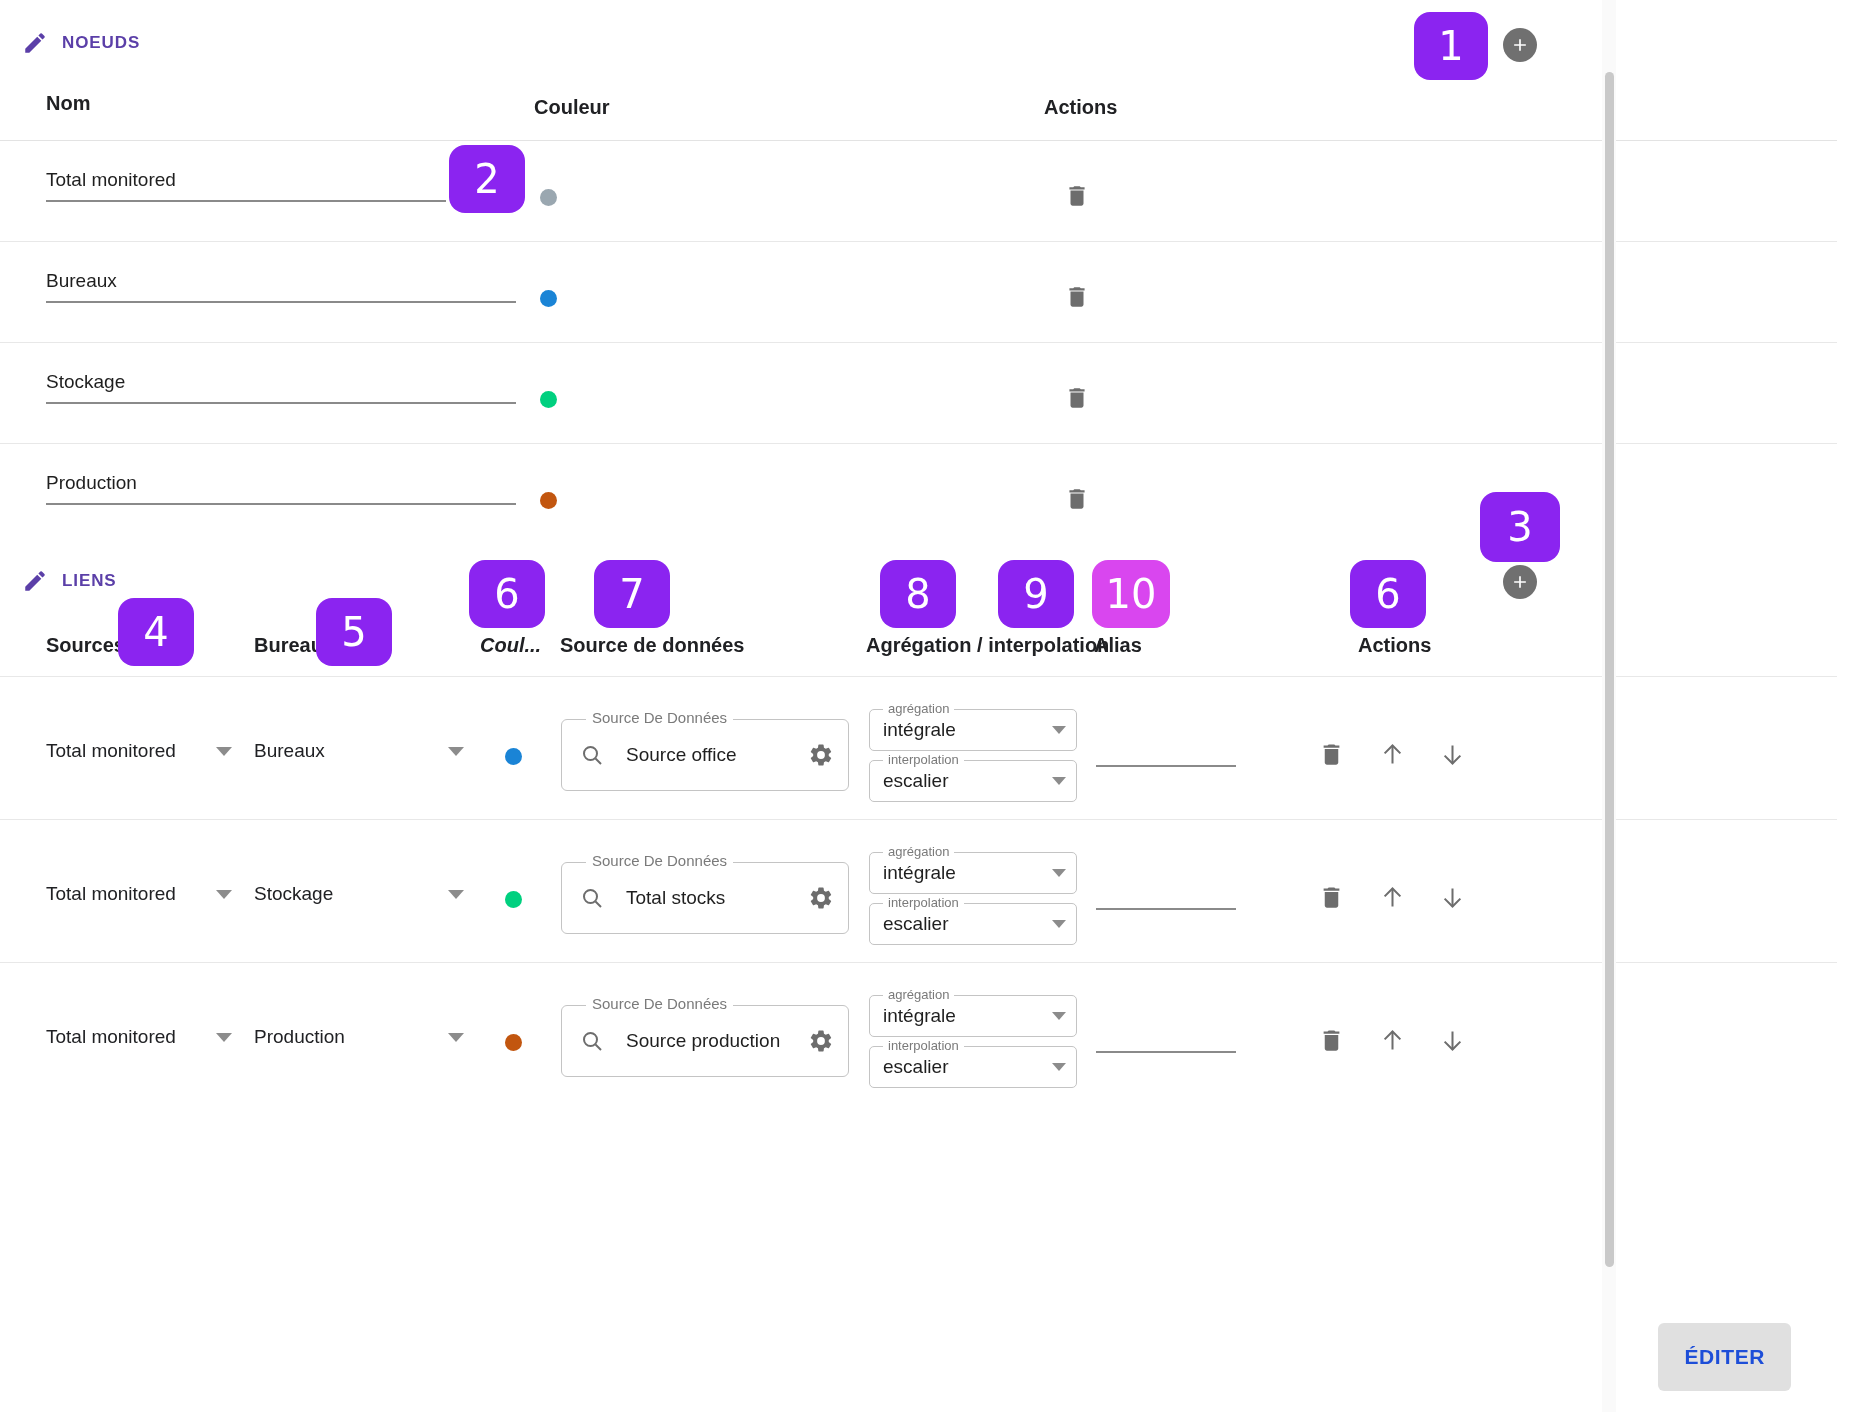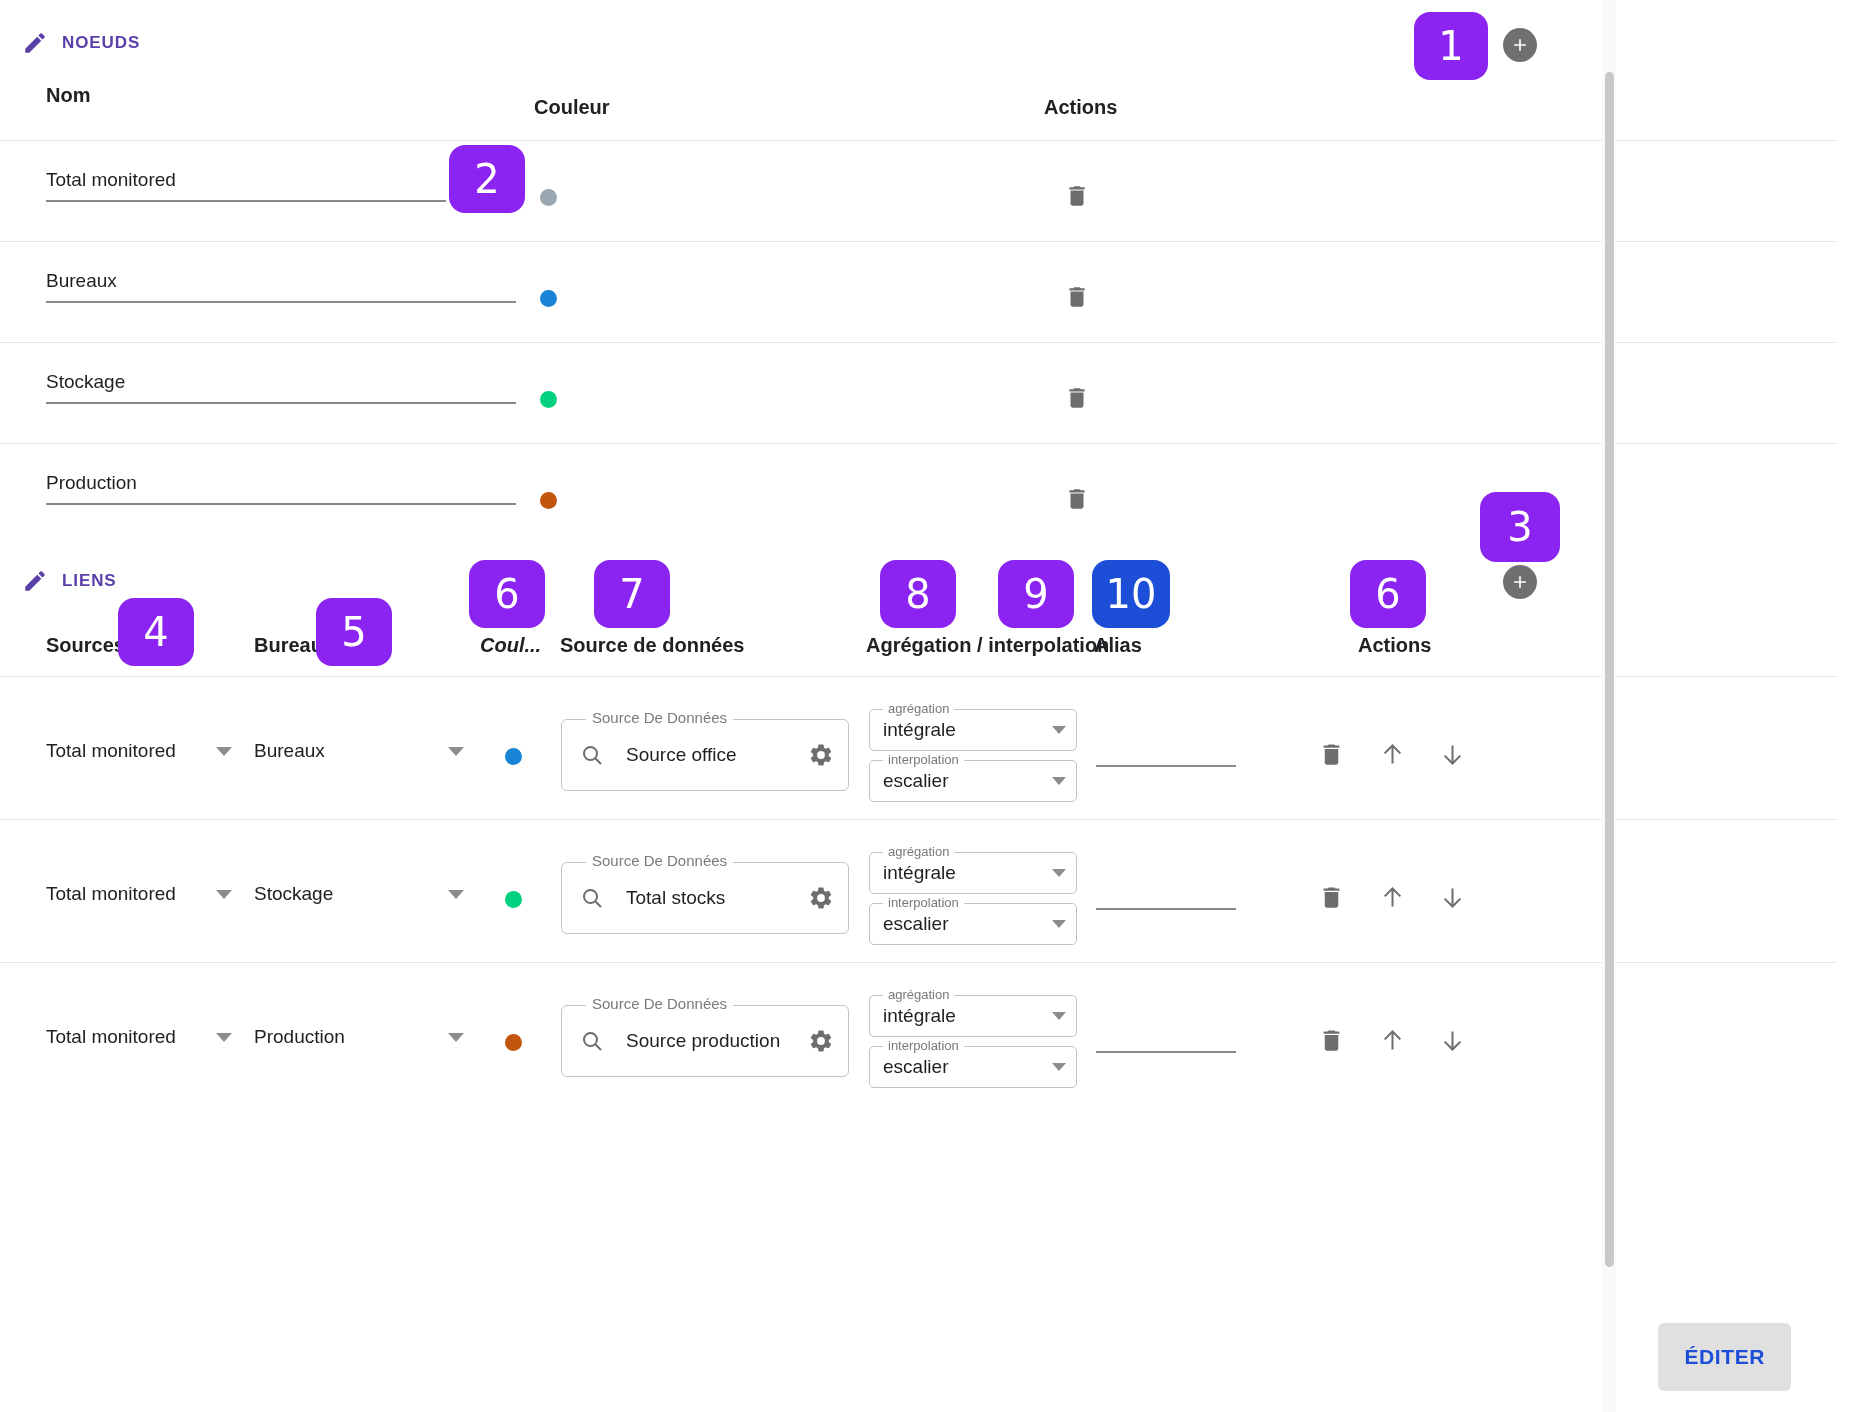--- a/index.html
+++ b/index.html
@@ -220,21 +220,21 @@
     </span>
     <span class="section-title">NOEUDS</span>
   </div>
 
   <button class="add-btn" style="left:1503px; top:28px;">
     <svg viewBox="0 0 24 24" fill="#ffffff">
       <path d="M19 13h-6v6h-2v-6H5v-2h6V5h2v6h6v2z"></path>
     </svg>
   </button>
 
-  <div class="col-head" style="left:46px; top:84px;">Nom</div>
+  <div class="col-head" style="left:46px; top:92px;">Nom</div>
   <div class="col-head" style="left:534px; top:96px;">Couleur</div>
   <div class="col-head" style="left:1044px; top:96px;">Actions</div>
 
   <div class="nodes-table">
 
     <div class="node-row">
       <div class="node-name-wrap">
         <input class="node-name-input narrow" value="Total monitored" style="">
       </div>
       <span class="color-dot" style="left: 540px; top: 48px; background: rgb(154, 167, 176);"></span>
@@ -486,17 +486,17 @@
   <div id="badge-layer">
       <div class="badge" style="left: 1414px; top: 12px; width: 74px; height: 68px; background: rgb(139, 36, 240);">1</div>
       <div class="badge" style="left: 449px; top: 145px; width: 76px; height: 68px; background: rgb(139, 36, 240);">2</div>
       <div class="badge" style="left: 1480px; top: 492px; width: 80px; height: 70px; background: rgb(139, 36, 240);">3</div>
       <div class="badge" style="left: 118px; top: 598px; width: 76px; height: 68px; background: rgb(139, 36, 240);">4</div>
       <div class="badge" style="left: 316px; top: 598px; width: 76px; height: 68px; background: rgb(139, 36, 240);">5</div>
       <div class="badge" style="left: 469px; top: 560px; width: 76px; height: 68px; background: rgb(139, 36, 240);">6</div>
       <div class="badge" style="left: 594px; top: 560px; width: 76px; height: 68px; background: rgb(139, 36, 240);">7</div>
       <div class="badge" style="left: 880px; top: 560px; width: 76px; height: 68px; background: rgb(139, 36, 240);">8</div>
       <div class="badge" style="left: 998px; top: 560px; width: 76px; height: 68px; background: rgb(139, 36, 240);">9</div>
-      <div class="badge" style="left: 1092px; top: 560px; width: 78px; height: 68px; background: #1d4ed8;">10</div>
+      <div class="badge" style="left: 1092px; top: 560px; width: 78px; height: 68px; background: #d946ef;">10</div>
       <div class="badge" style="left: 1350px; top: 560px; width: 76px; height: 68px; background: rgb(139, 36, 240);">6</div>
     </div>
 
 </div>
 
 </body></html>

